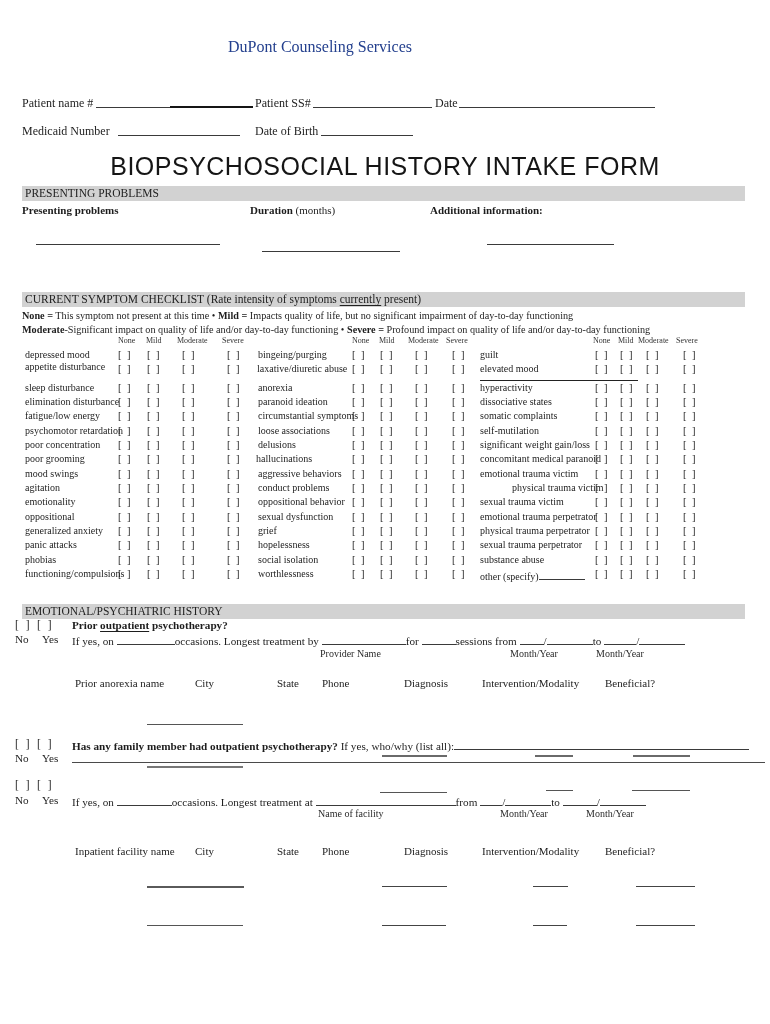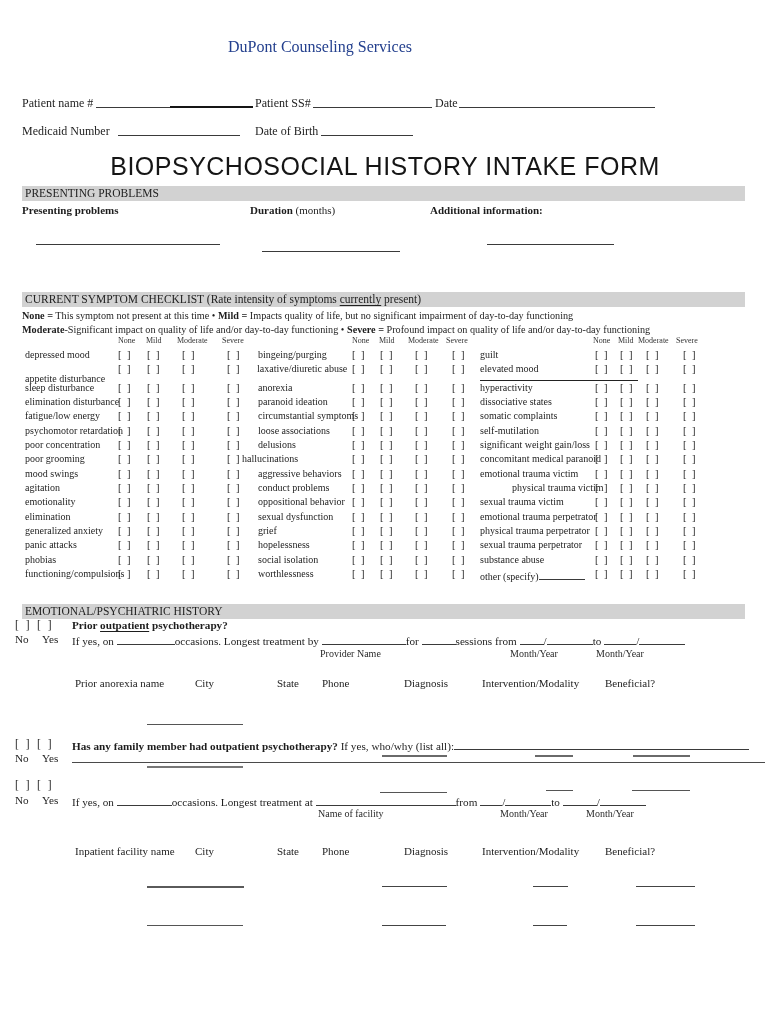--- a/index.html
+++ b/index.html
@@ -118,21 +118,21 @@
     <span class="rh" style="left: 446px; top: 336px;">Severe</span>
     <span class="rh" style="left: 593px; top: 336px;">None</span>
     <span class="rh" style="left: 618px; top: 336px;">Mild</span>
     <span class="rh" style="left: 638px; top: 336px;">Moderate</span>
     <span class="rh" style="left: 676px; top: 336px;">Severe</span>
     <span class="sym" style="left: 25px; top: 349px;">depressed mood</span>
     <span class="cb" style="left: 118px; top: 349px;">[ ]</span>
     <span class="cb" style="left: 147px; top: 349px;">[ ]</span>
     <span class="cb" style="left: 182px; top: 349px;">[ ]</span>
     <span class="cb" style="left: 227px; top: 349px;">[ ]</span>
-    <span class="sym" style="left: 25px; top: 373px;">appetite disturbance</span>
+    <span class="sym" style="left: 25px; top: 361px;">appetite disturbance</span>
     <span class="cb" style="left: 118px; top: 363.4px;">[ ]</span>
     <span class="cb" style="left: 147px; top: 363.4px;">[ ]</span>
     <span class="cb" style="left: 182px; top: 363.4px;">[ ]</span>
     <span class="cb" style="left: 227px; top: 363.4px;">[ ]</span>
     <span class="sym" style="left: 25px; top: 381.5px;">sleep disturbance</span>
     <span class="cb" style="left: 118px; top: 381.5px;">[ ]</span>
     <span class="cb" style="left: 147px; top: 381.5px;">[ ]</span>
     <span class="cb" style="left: 182px; top: 381.5px;">[ ]</span>
     <span class="cb" style="left: 227px; top: 381.5px;">[ ]</span>
     <span class="sym" style="left: 25px; top: 395.85px;">elimination disturbance</span>
@@ -168,21 +168,21 @@
     <span class="sym" style="left: 25px; top: 481.95px;">agitation</span>
     <span class="cb" style="left: 118px; top: 481.95px;">[ ]</span>
     <span class="cb" style="left: 147px; top: 481.95px;">[ ]</span>
     <span class="cb" style="left: 182px; top: 481.95px;">[ ]</span>
     <span class="cb" style="left: 227px; top: 481.95px;">[ ]</span>
     <span class="sym" style="left: 25px; top: 496.3px;">emotionality</span>
     <span class="cb" style="left: 118px; top: 496.3px;">[ ]</span>
     <span class="cb" style="left: 147px; top: 496.3px;">[ ]</span>
     <span class="cb" style="left: 182px; top: 496.3px;">[ ]</span>
     <span class="cb" style="left: 227px; top: 496.3px;">[ ]</span>
-    <span class="sym" style="left: 25px; top: 510.65px;">elimination</span>
+    <span class="sym" style="left: 25px; top: 510.65px;">oppositional</span>
     <span class="cb" style="left: 118px; top: 510.65px;">[ ]</span>
     <span class="cb" style="left: 147px; top: 510.65px;">[ ]</span>
     <span class="cb" style="left: 182px; top: 510.65px;">[ ]</span>
     <span class="cb" style="left: 227px; top: 510.65px;">[ ]</span>
     <span class="sym" style="left: 25px; top: 525px;">generalized anxiety</span>
     <span class="cb" style="left: 118px; top: 525px;">[ ]</span>
     <span class="cb" style="left: 147px; top: 525px;">[ ]</span>
     <span class="cb" style="left: 182px; top: 525px;">[ ]</span>
     <span class="cb" style="left: 227px; top: 525px;">[ ]</span>
     <span class="sym" style="left: 25px; top: 539.35px;">panic attacks</span>
@@ -228,21 +228,21 @@
     <span class="sym" style="left: 258px; top: 424.55px;">loose associations</span>
     <span class="cb" style="left: 352px; top: 424.55px;">[ ]</span>
     <span class="cb" style="left: 380px; top: 424.55px;">[ ]</span>
     <span class="cb" style="left: 415px; top: 424.55px;">[ ]</span>
     <span class="cb" style="left: 452px; top: 424.55px;">[ ]</span>
     <span class="sym" style="left: 258px; top: 438.9px;">delusions</span>
     <span class="cb" style="left: 352px; top: 438.9px;">[ ]</span>
     <span class="cb" style="left: 380px; top: 438.9px;">[ ]</span>
     <span class="cb" style="left: 415px; top: 438.9px;">[ ]</span>
     <span class="cb" style="left: 452px; top: 438.9px;">[ ]</span>
-    <span class="sym" style="left: 242px; top: 453.25px;">hallucinations</span>
+    <span class="sym" style="left: 256px; top: 453.25px;">hallucinations</span>
     <span class="cb" style="left: 352px; top: 453.25px;">[ ]</span>
     <span class="cb" style="left: 380px; top: 453.25px;">[ ]</span>
     <span class="cb" style="left: 415px; top: 453.25px;">[ ]</span>
     <span class="cb" style="left: 452px; top: 453.25px;">[ ]</span>
     <span class="sym" style="left: 258px; top: 467.6px;">aggressive behaviors</span>
     <span class="cb" style="left: 352px; top: 467.6px;">[ ]</span>
     <span class="cb" style="left: 380px; top: 467.6px;">[ ]</span>
     <span class="cb" style="left: 415px; top: 467.6px;">[ ]</span>
     <span class="cb" style="left: 452px; top: 467.6px;">[ ]</span>
     <span class="sym" style="left: 258px; top: 481.95px;">conduct problems</span>

